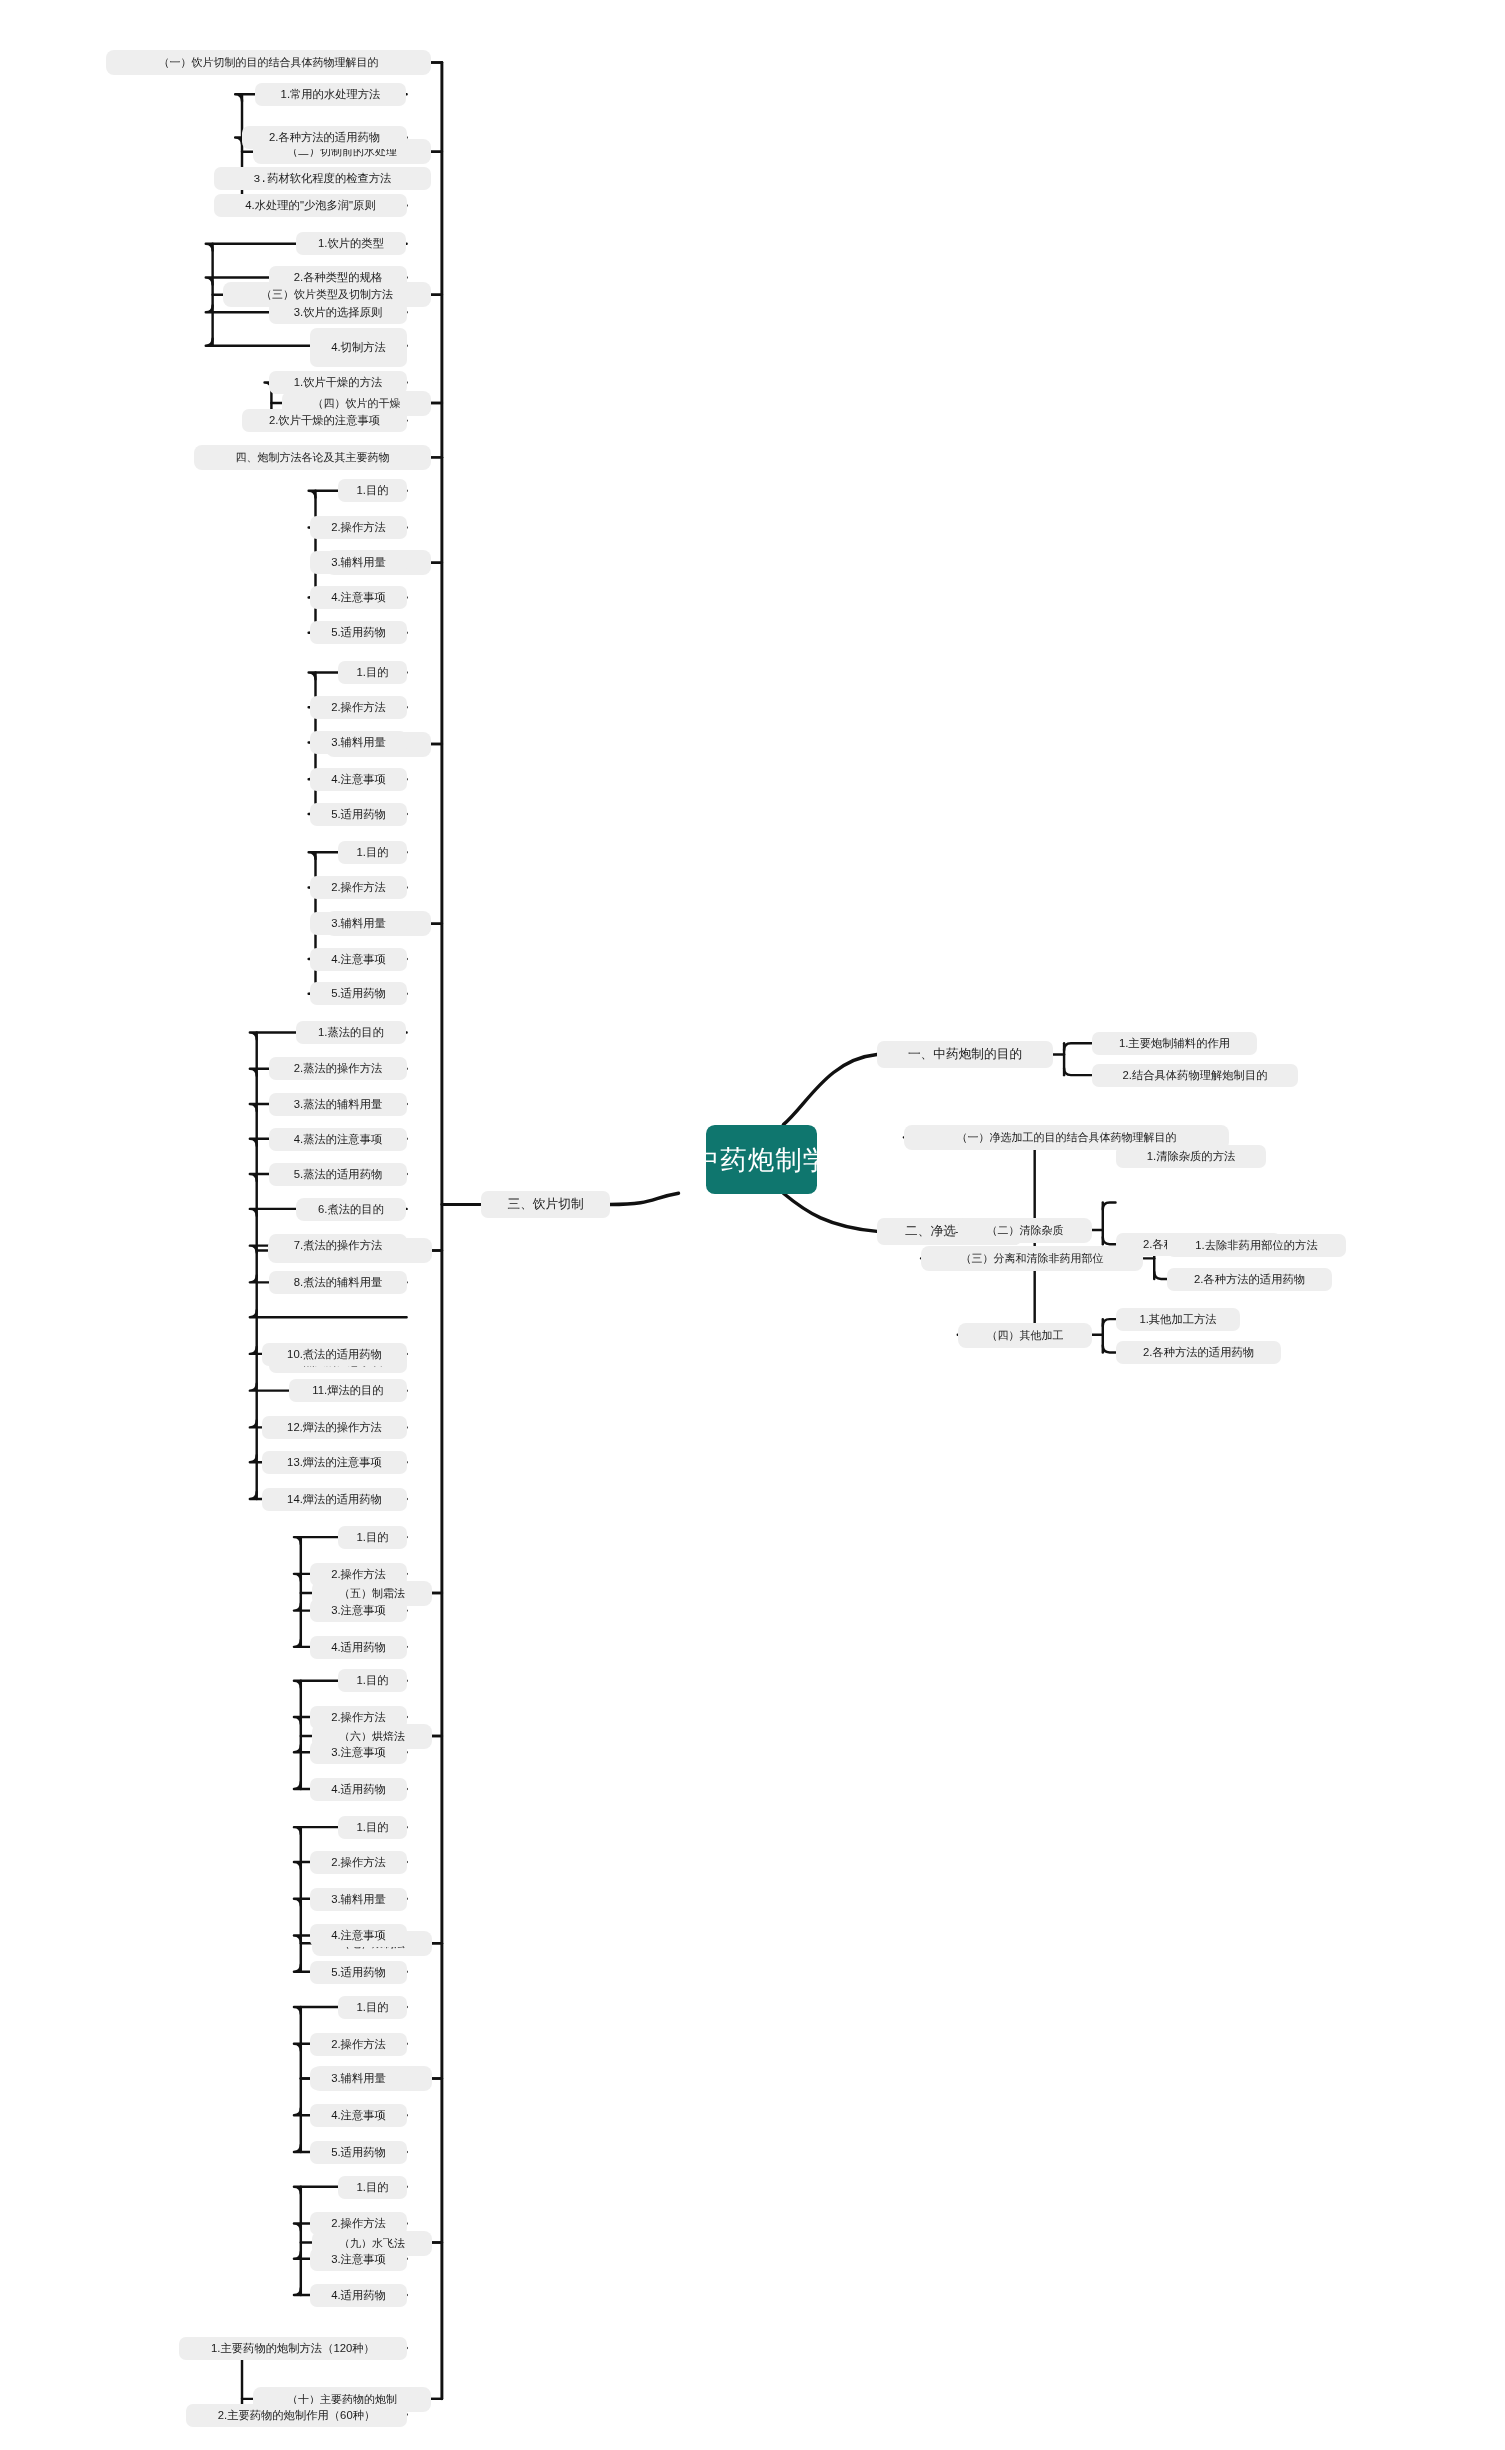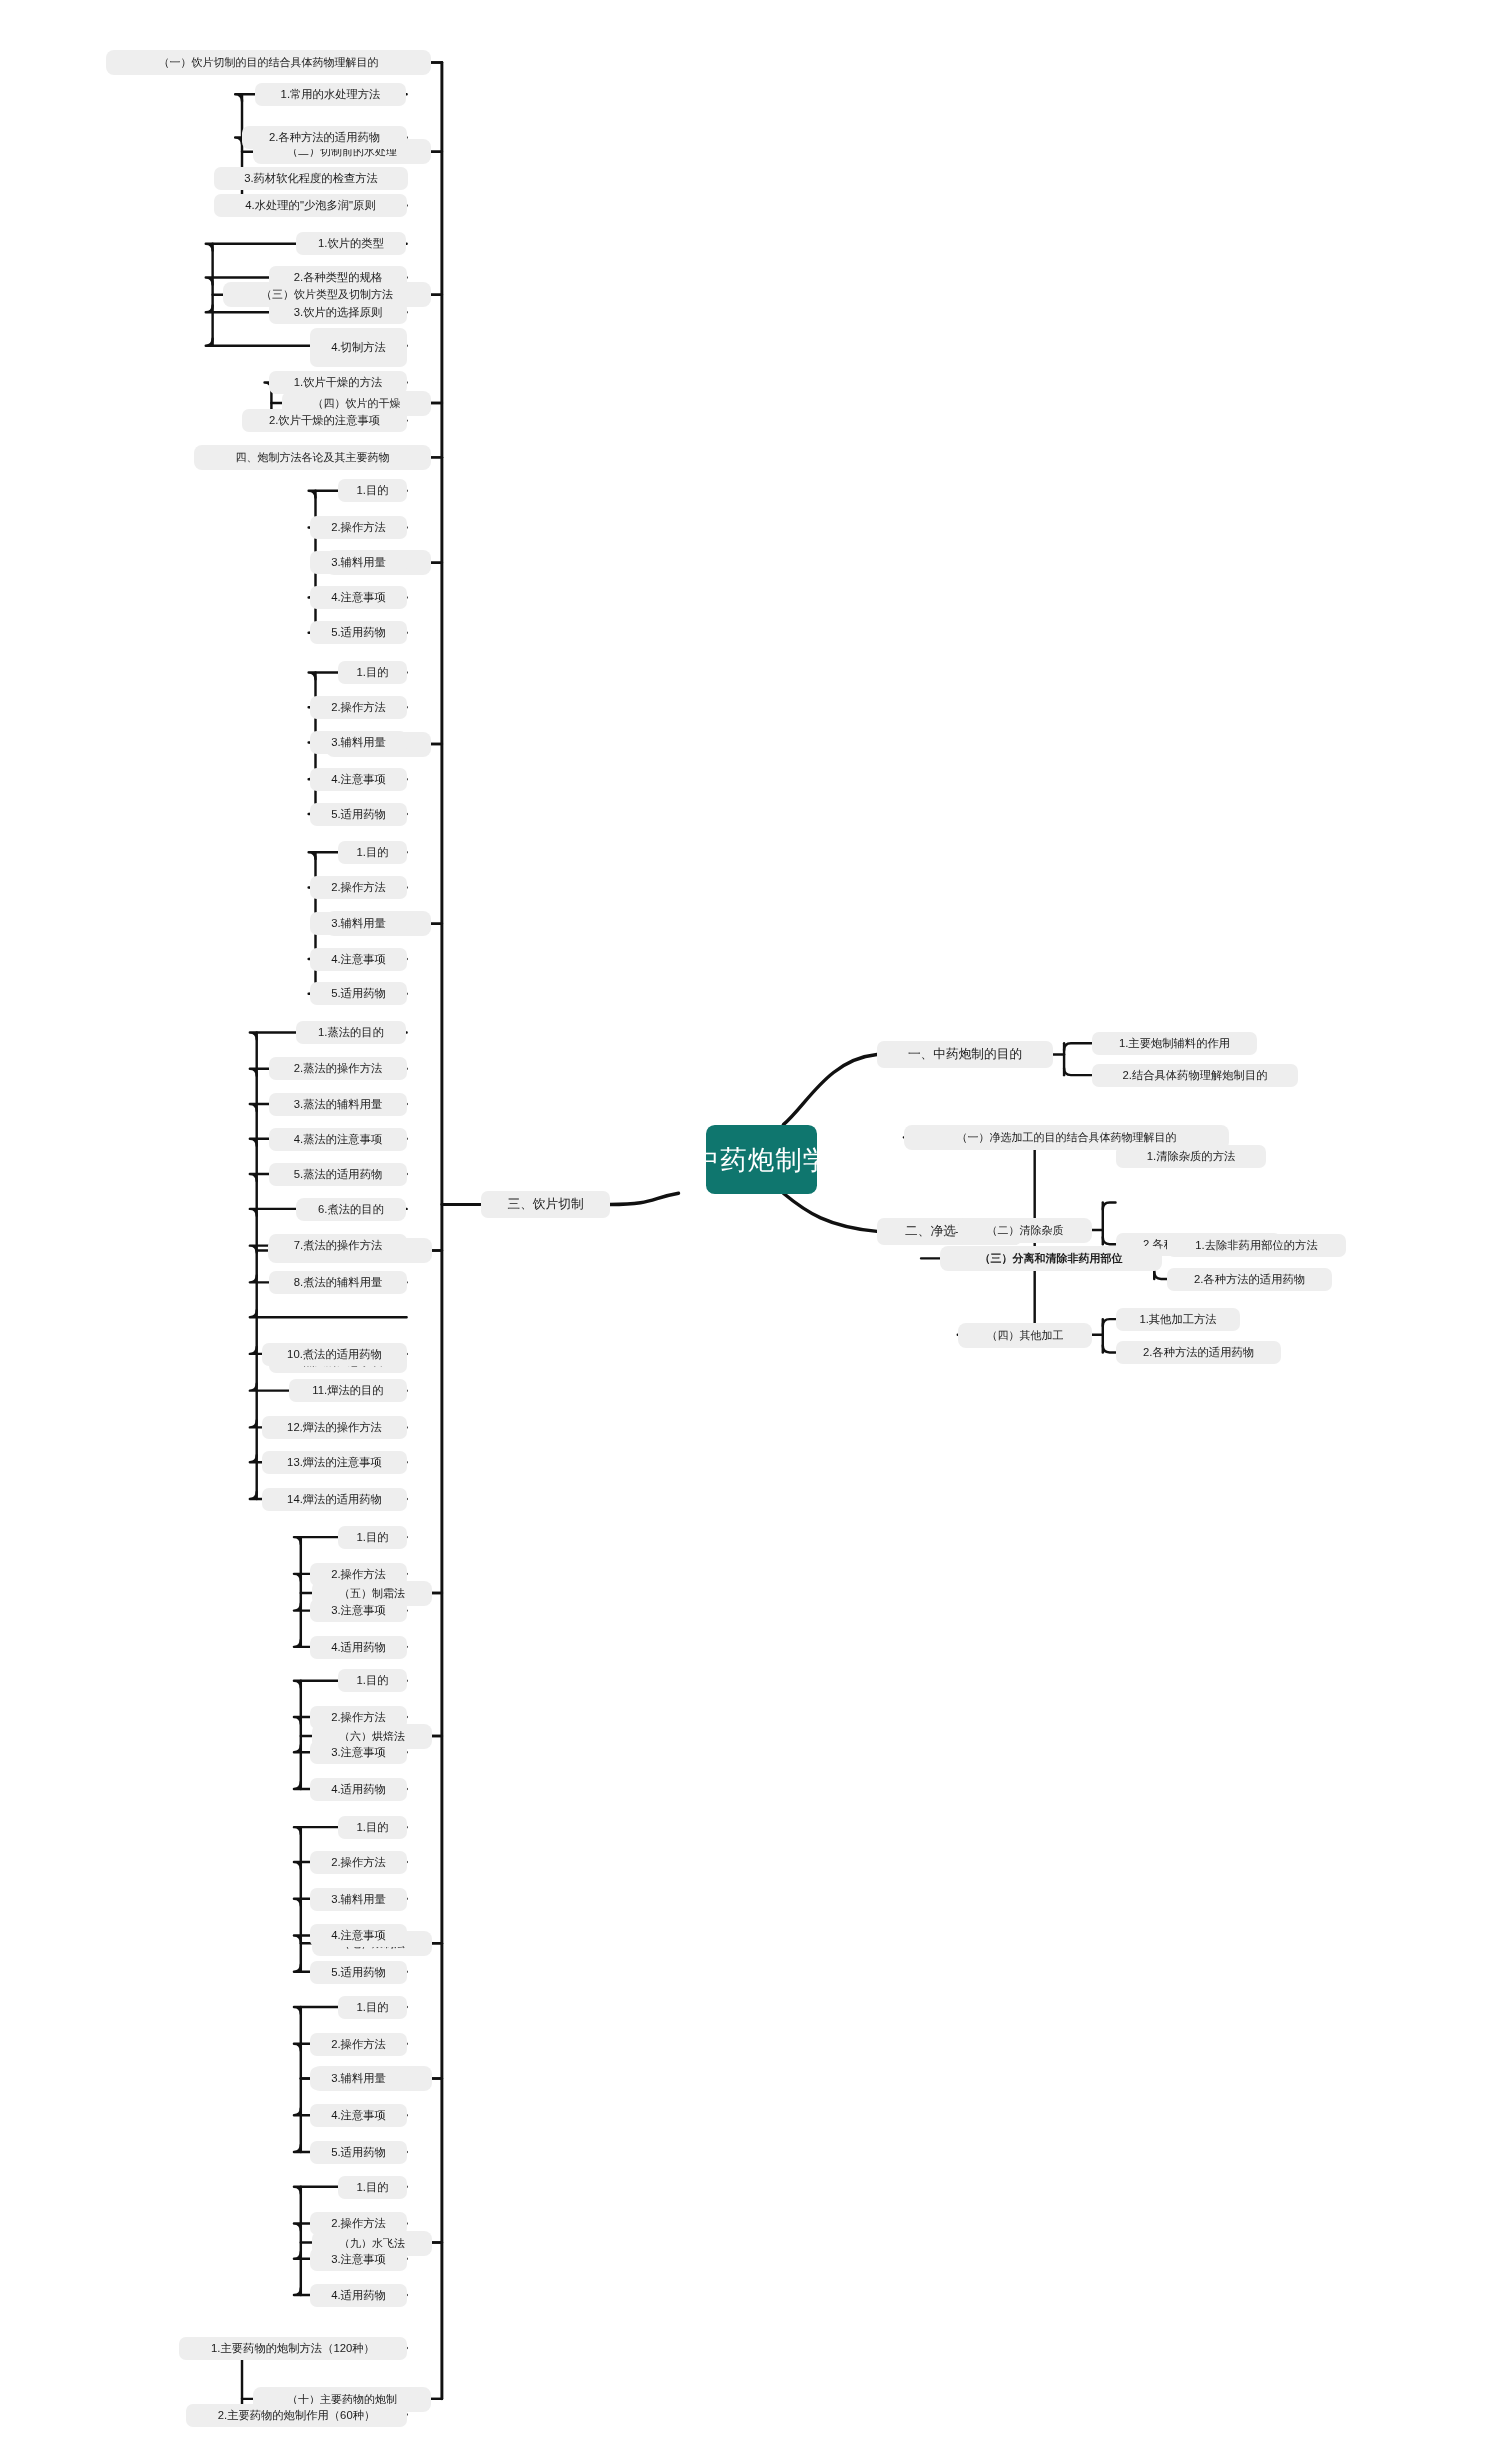--- a/index.html
+++ b/index.html
@@ -180,21 +180,21 @@
       <path d="M 2229 2724 L 2251 2724" fill="none" stroke="#111111" stroke-width="5" stroke-linecap="round" stroke-linejoin="round"></path>
       <path d="M 2277 2692 L 2265 2692 Q 2251 2692 2251 2706" fill="none" stroke="#111111" stroke-width="5" stroke-linecap="round" stroke-linejoin="round"></path>
       <path d="M 2277 2760 L 2265 2760 Q 2251 2760 2251 2746" fill="none" stroke="#111111" stroke-width="5" stroke-linecap="round" stroke-linejoin="round"></path>
     </svg>
   <div id="nodes">
       <div class="node root" style="background: #0f766e; left: 706px; top: 1125px; width: 111px; height: 69px;">中药炮制学</div>
       <div class="node lvl2" style="left: 106px; top: 50px; width: 325px; height: 24.5px;">（一）饮片切制的目的结合具体药物理解目的</div>
       <div class="node lvl2" style="left: 253px; top: 139px; width: 178px; height: 24.5px;">（二）切制前的水处理</div>
       <div class="node lvl1" style="left: 255px; top: 83px; width: 151px; height: 22.5px;">1.常用的水处理方法</div>
       <div class="node lvl1" style="left: 242px; top: 126px; width: 165px; height: 22.5px;">2.各种方法的适用药物</div>
-      <div class="node lvl1" style="left: 214px; top: 167px; width: 194px; height: 22.5px;">3.药材软化程度的检查方法</div>
+      <div class="node lvl1" style="left: 214px; top: 167px; width: 217px; height: 22.5px; font-family: Liberation Mono, monospace;">3.药材软化程度的检查方法</div>
       <div class="node lvl1" style="left: 214px; top: 194px; width: 193px; height: 22.5px;">4.水处理的"少泡多润"原则</div>
       <div class="node lvl2" style="left: 223px; top: 282px; width: 208px; height: 24.5px;">（三）饮片类型及切制方法</div>
       <div class="node lvl1" style="left: 296px; top: 232px; width: 110px; height: 22.5px;">1.饮片的类型</div>
       <div class="node lvl1" style="left: 269px; top: 266px; width: 138px; height: 22.5px;">2.各种类型的规格</div>
       <div class="node lvl1" style="left: 269px; top: 301px; width: 138px; height: 22.5px;">3.饮片的选择原则</div>
       <div class="node lvl1" style="left: 310px; top: 328px; width: 97px; height: 39px;">4.切制方法</div>
       <div class="node lvl2" style="left: 282px; top: 391px; width: 149px; height: 24.5px;">（四）饮片的干燥</div>
       <div class="node lvl1" style="left: 269px; top: 371px; width: 138px; height: 22.5px;">1.饮片干燥的方法</div>
       <div class="node lvl1" style="left: 242px; top: 409px; width: 165px; height: 22.5px;">2.饮片干燥的注意事项</div>
       <div class="node lvl2" style="left: 194px; top: 445px; width: 237px; height: 24.5px;">四、炮制方法各论及其主要药物</div>
@@ -263,21 +263,21 @@
       <div class="node lvl1" style="left: 186px; top: 2404px; width: 221px; height: 22.5px;">2.主要药物的炮制作用（60种）</div>
       <div class="node lvl3" style="left: 481px; top: 1191px; width: 129px; height: 26.5px;">三、饮片切制</div>
       <div class="node lvl3" style="left: 877px; top: 1041px; width: 176px; height: 26.5px;">一、中药炮制的目的</div>
       <div class="node lvl1" style="left: 1092px; top: 1032px; width: 165px; height: 22.5px;">1.主要炮制辅料的作用</div>
       <div class="node lvl1" style="left: 1092px; top: 1064px; width: 206px; height: 22.5px;">2.结合具体药物理解炮制目的</div>
       <div class="node lvl3" style="left: 877px; top: 1218px; width: 145px; height: 26.5px;">二、净选与加工</div>
       <div class="node lvl2" style="left: 904px; top: 1125px; width: 325px; height: 24.5px;">（一）净选加工的目的结合具体药物理解目的</div>
       <div class="node lvl2" style="left: 958px; top: 1218px; width: 134px; height: 24.5px;">（二）清除杂质</div>
       <div class="node lvl1" style="left: 1116px; top: 1145px; width: 150px; height: 22.5px; text-align: center;">1.清除杂质的方法</div>
       <div class="node lvl1" style="left: 1116px; top: 1233px; width: 165px; height: 22.5px;">2.各种方法适用的药物</div>
-      <div class="node lvl2" style="left: 940px; top: 1246px; width: 222px; height: 24.5px; font-weight: bold;">（三）分离和清除非药用部位</div>
+      <div class="node lvl2" style="left: 921px; top: 1246px; width: 222px; height: 24.5px;">（三）分离和清除非药用部位</div>
       <div class="node lvl1" style="left: 1167px; top: 1234px; width: 179px; height: 22.5px;">1.去除非药用部位的方法</div>
       <div class="node lvl1" style="left: 1167px; top: 1268px; width: 165px; height: 22.5px;">2.各种方法的适用药物</div>
       <div class="node lvl2" style="left: 958px; top: 1323px; width: 134px; height: 24.5px;">（四）其他加工</div>
       <div class="node lvl1" style="left: 1116px; top: 1308px; width: 124px; height: 22.5px;">1.其他加工方法</div>
       <div class="node lvl1" style="left: 1116px; top: 1341px; width: 165px; height: 22.5px;">2.各种方法的适用药物</div>
     </div>
 </div>
 
 
 </body></html>

